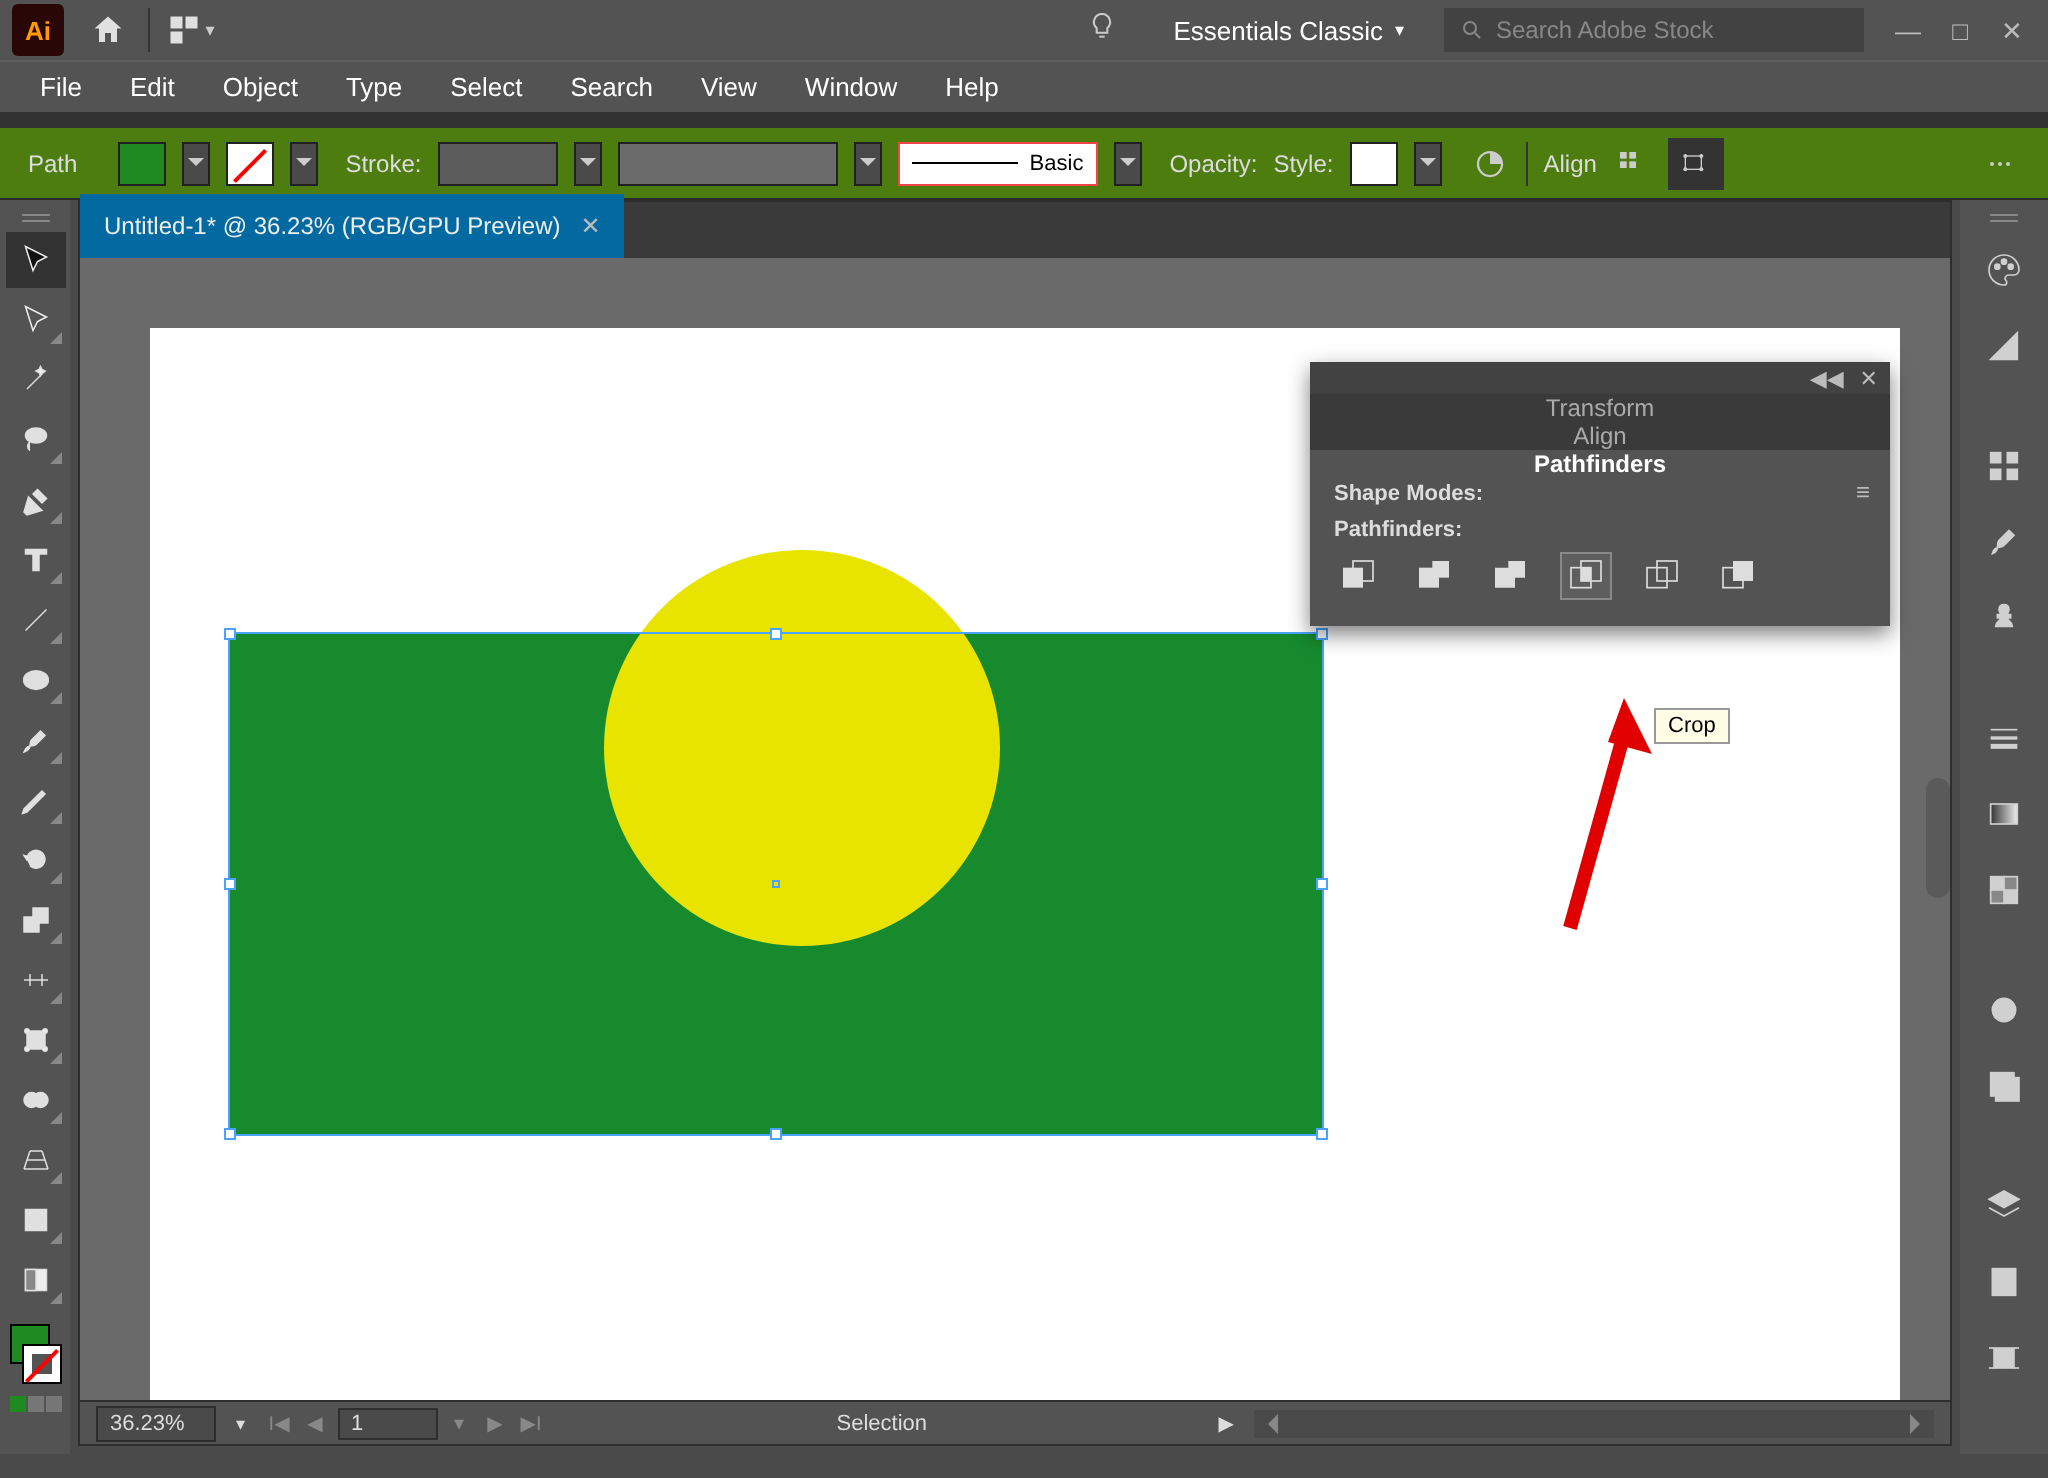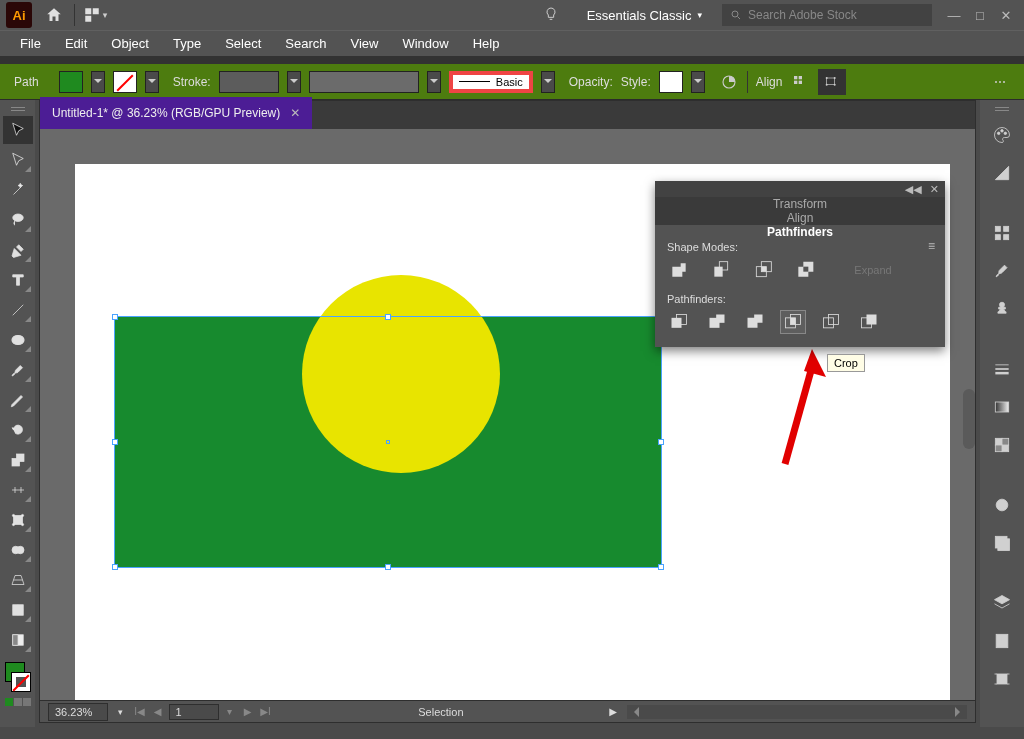--- a/index.html
+++ b/index.html
@@ -31,21 +31,21 @@
 .ctrlbar .lbl{margin-right:12px;}
 .swatch { width:24px; height:22px; border:1px solid #222; display:inline-block;}
 .swatch.green{background:#1f8a1f;}
 .swatch.nostroke{background:#fff;position:relative;}
 .swatch.nostroke:after{content:"";position:absolute;left:0;right:0;top:50%;border-top:2px solid red;transform:rotate(-45deg);}
 .swatch.white{background:#fff;}
 .dd{width:14px;height:22px;background:#4a4a4a;border:1px solid #222;display:flex;align-items:center;justify-content:center;}
 .dd:after{content:"";border:4px solid transparent;border-top-color:#ccc;margin-top:3px;}
 .stroke-sel{width:60px;height:22px;background:#5c5c5c;border:1px solid #222;}
 .stroke-type{width:110px;height:22px;background:#6b6b6b;border:1px solid #222;}
-.brush-sel{width:84px;height:22px;background:#fff;border:4px solid #ef4444;display:flex;align-items:center;justify-content:flex-end;color:#000;font-size:11px;padding:0 6px;gap:6px;}
+.brush-sel{width:100px;height:22px;background:#fff;border:1px solid #ef4444;display:flex;align-items:center;justify-content:flex-end;color:#000;font-size:11px;padding:0 6px;gap:6px;}
 .brush-sel .line{flex:1;height:1px;background:#000;}
 .ctrl-ico{width:20px;height:20px;display:flex;align-items:center;justify-content:center;}
 .ctrl-sep{width:1px;height:22px;background:#333;}
 .darkbtn{background:#333;width:28px;height:26px;display:flex;align-items:center;justify-content:center;}
 .darkbtn svg{width:16px;height:16px;fill:#ccc;}
 
 
 .workarea{display:flex; height:627px;}
 .toolbar-col{width:35px;background:#535353;display:flex;flex-direction:column;align-items:center;padding-top:4px;gap:2px;}
 .tcol-handle{width:30px;height:10px;display:flex;align-items:center;justify-content:center;}
@@ -58,21 +58,21 @@
 .fillstroke .f{position:absolute;left:2px;top:2px;width:20px;height:20px;background:#1f8a1f;border:1px solid #000;}
 .fillstroke .s{position:absolute;right:2px;bottom:2px;width:20px;height:20px;background:#fff;border:1px solid #000;}
 .fillstroke .s:after{content:"";position:absolute;inset:4px;background:#535353;}
 .fillstroke .s:before{content:"";position:absolute;left:-2px;right:-2px;top:50%;border-top:2px solid red;transform:rotate(-45deg);z-index:2;}
 .mini3{display:flex;gap:1px;width:30px;justify-content:center;margin-top:2px;}
 .mini3 span{width:8px;height:8px;background:#777;}
 .mini3 span:first-child{background:#1f8a1f;}
 
 .center-col{flex:1;background:#535353;display:flex;flex-direction:column; margin:0 4px 4px 4px; border:1px solid #2e2e2e;}
 .tabbar{height:28px;background:#3a3a3a;display:flex;align-items:flex-end;}
-.doc-tab{background:#4c1d95;height:28px;display:flex;align-items:center;padding:16px 12px;font-size:12px;color:#eee;gap:10px;}
+.doc-tab{background:#0369a1;height:28px;display:flex;align-items:center;padding:16px 12px;font-size:12px;color:#eee;gap:10px;}
 .doc-tab .x{color:#bbb;cursor:pointer;}
 .canvas-wrap{flex:1;background:#6a6a6a;position:relative;display:flex;align-items:flex-start;justify-content:flex-start;overflow:hidden;}
 .canvas-inner{position:absolute;left:30px;top:30px;right:15px;bottom:0;}
 .artboard{position:absolute;left:5px;top:5px;width:875px;height:540px;background:#fff;}
 .rect-shape{position:absolute;left:44px;top:157px;width:548px;height:252px;background:#178a2e;}
 .circle-shape{position:absolute;left:232px;top:116px;width:198px;height:198px;background:#e8e400;border-radius:50%;}
 .sel-box{position:absolute;left:44px;top:157px;width:548px;height:252px;border:1px solid #4aa3ff;}
 .sel-h{position:absolute;width:6px;height:6px;background:#fff;border:1px solid #4aa3ff;}
 .sel-c{position:absolute;left:50%;top:50%;width:4px;height:4px;margin:-2px;border:1px solid #4aa3ff;}
 .red-arrow{position:absolute;left:700px;top:190px;pointer-events:none;}
@@ -97,21 +97,21 @@
 .rr-ico svg{width:20px;height:20px;fill:#d0d0d0;stroke:#d0d0d0;}
 .rr-gap{height:18px;}
 
 
 .panel{position:absolute;left:585px;top:22px;width:290px;background:#535353;box-shadow:0 4px 10px rgba(0,0,0,.5);font-size:12px;color:#ccc;z-index:50;}
 .panel-hdr{height:16px;background:#424242;display:flex;justify-content:flex-end;align-items:center;gap:8px;padding:0 6px;color:#bbb;font-size:11px;}
 .panel-tabs{display:flex;align-items:center;background:#3a3a3a;height:28px;flex-direction:column;}
 .panel-tabs .pt{padding:0 12px;height:28px;display:flex;align-items:center;color:#aaa;cursor:pointer;}
 .panel-tabs .pt.active{background:#535353;color:#fff;font-weight:600;}
 .panel-tabs .menu{margin-left:auto;padding:0 10px;color:#bbb;cursor:pointer;}
-.panel-body{padding:10px 12px 14px;}
+.panel-body{padding:10px 12px 14px;font-weight:bold;}
 .panel-body .sect{font-size:11px;color:#ddd;margin:6px 0;}
 .mode-row{display:flex;align-items:center;gap:18px;margin:6px 0 12px;}
 .mode-row .mbtn{width:24px;height:22px;display:flex;align-items:center;justify-content:center;cursor:pointer;}
 .mode-row .mbtn svg{width:22px;height:20px;fill:#ddd;}
 .expand-btn{width:76px;height:22px;display:flex;align-items:center;justify-content:center;color:#777;font-size:11px;border:1px solid transparent;}
 .pf-row{display:flex;align-items:center;gap:14px;margin-top:6px;}
 .pf-row .mbtn{width:24px;height:22px;display:flex;align-items:center;justify-content:center;cursor:pointer;}
 .pf-row .mbtn svg{width:22px;height:20px;fill:#ddd;}
 .pf-row .mbtn.hover{outline:1px solid #888;background:#5e5e5e;}
 .tooltip{position:absolute;left:757px;top:195px;background:#fffde6;border:1px solid #999;color:#000;font-size:11px;padding:2px 6px;z-index:60;}
@@ -383,47 +383,20 @@
             <span>✕</span>
           </div>
           <div class="panel-tabs">
             <div class="pt">Transform</div>
             <div class="pt">Align</div>
             <div class="pt active">Pathfinders</div>
             <div class="menu">≡</div>
           </div>
           <div class="panel-body">
             <div class="sect">Shape Modes:</div>
-            <div class="mode-row">
-              <div class="mbtn">
-                  <svg viewBox="0 0 24 24">
-                    <path d="M4 8h10v-4h6v10h-4v6H4z"></path>
-                  </svg>
-                </div>
-              <div class="mbtn">
-                  <svg viewBox="0 0 24 24">
-                    <path d="M4 8h10v12H4z"></path>
-                    <rect x="10" y="2" width="10" height="10" fill="none" stroke="#ddd"></rect>
-                  </svg>
-                </div>
-              <div class="mbtn">
-                  <svg viewBox="0 0 24 24">
-                    <rect x="4" y="8" width="12" height="12" fill="none" stroke="#ddd"></rect>
-                    <rect x="10" y="2" width="12" height="12" fill="none" stroke="#ddd"></rect>
-                    <rect x="10" y="8" width="6" height="6" fill="#ddd"></rect>
-                  </svg>
-                </div>
-              <div class="mbtn">
-                  <svg viewBox="0 0 24 24">
-                    <path d="M4 8h6v-6h12v12h-6v6H4z" fill="#ddd"></path>
-                    <rect x="10" y="8" width="6" height="6" fill="#535353"></rect>
-                  </svg>
-                </div>
-              <div class="expand-btn">Expand</div>
-            </div>
             <div class="sect">Pathfinders:</div>
             <div class="pf-row">
               <div class="mbtn">
                   <svg viewBox="0 0 24 24">
                     <rect x="3" y="7" width="12" height="12" fill="#ddd"></rect>
                     <rect x="9" y="3" width="12" height="12" fill="none" stroke="#ddd"></rect>
                   </svg>
                 </div>
               <div class="mbtn">
                   <svg viewBox="0 0 24 24">

